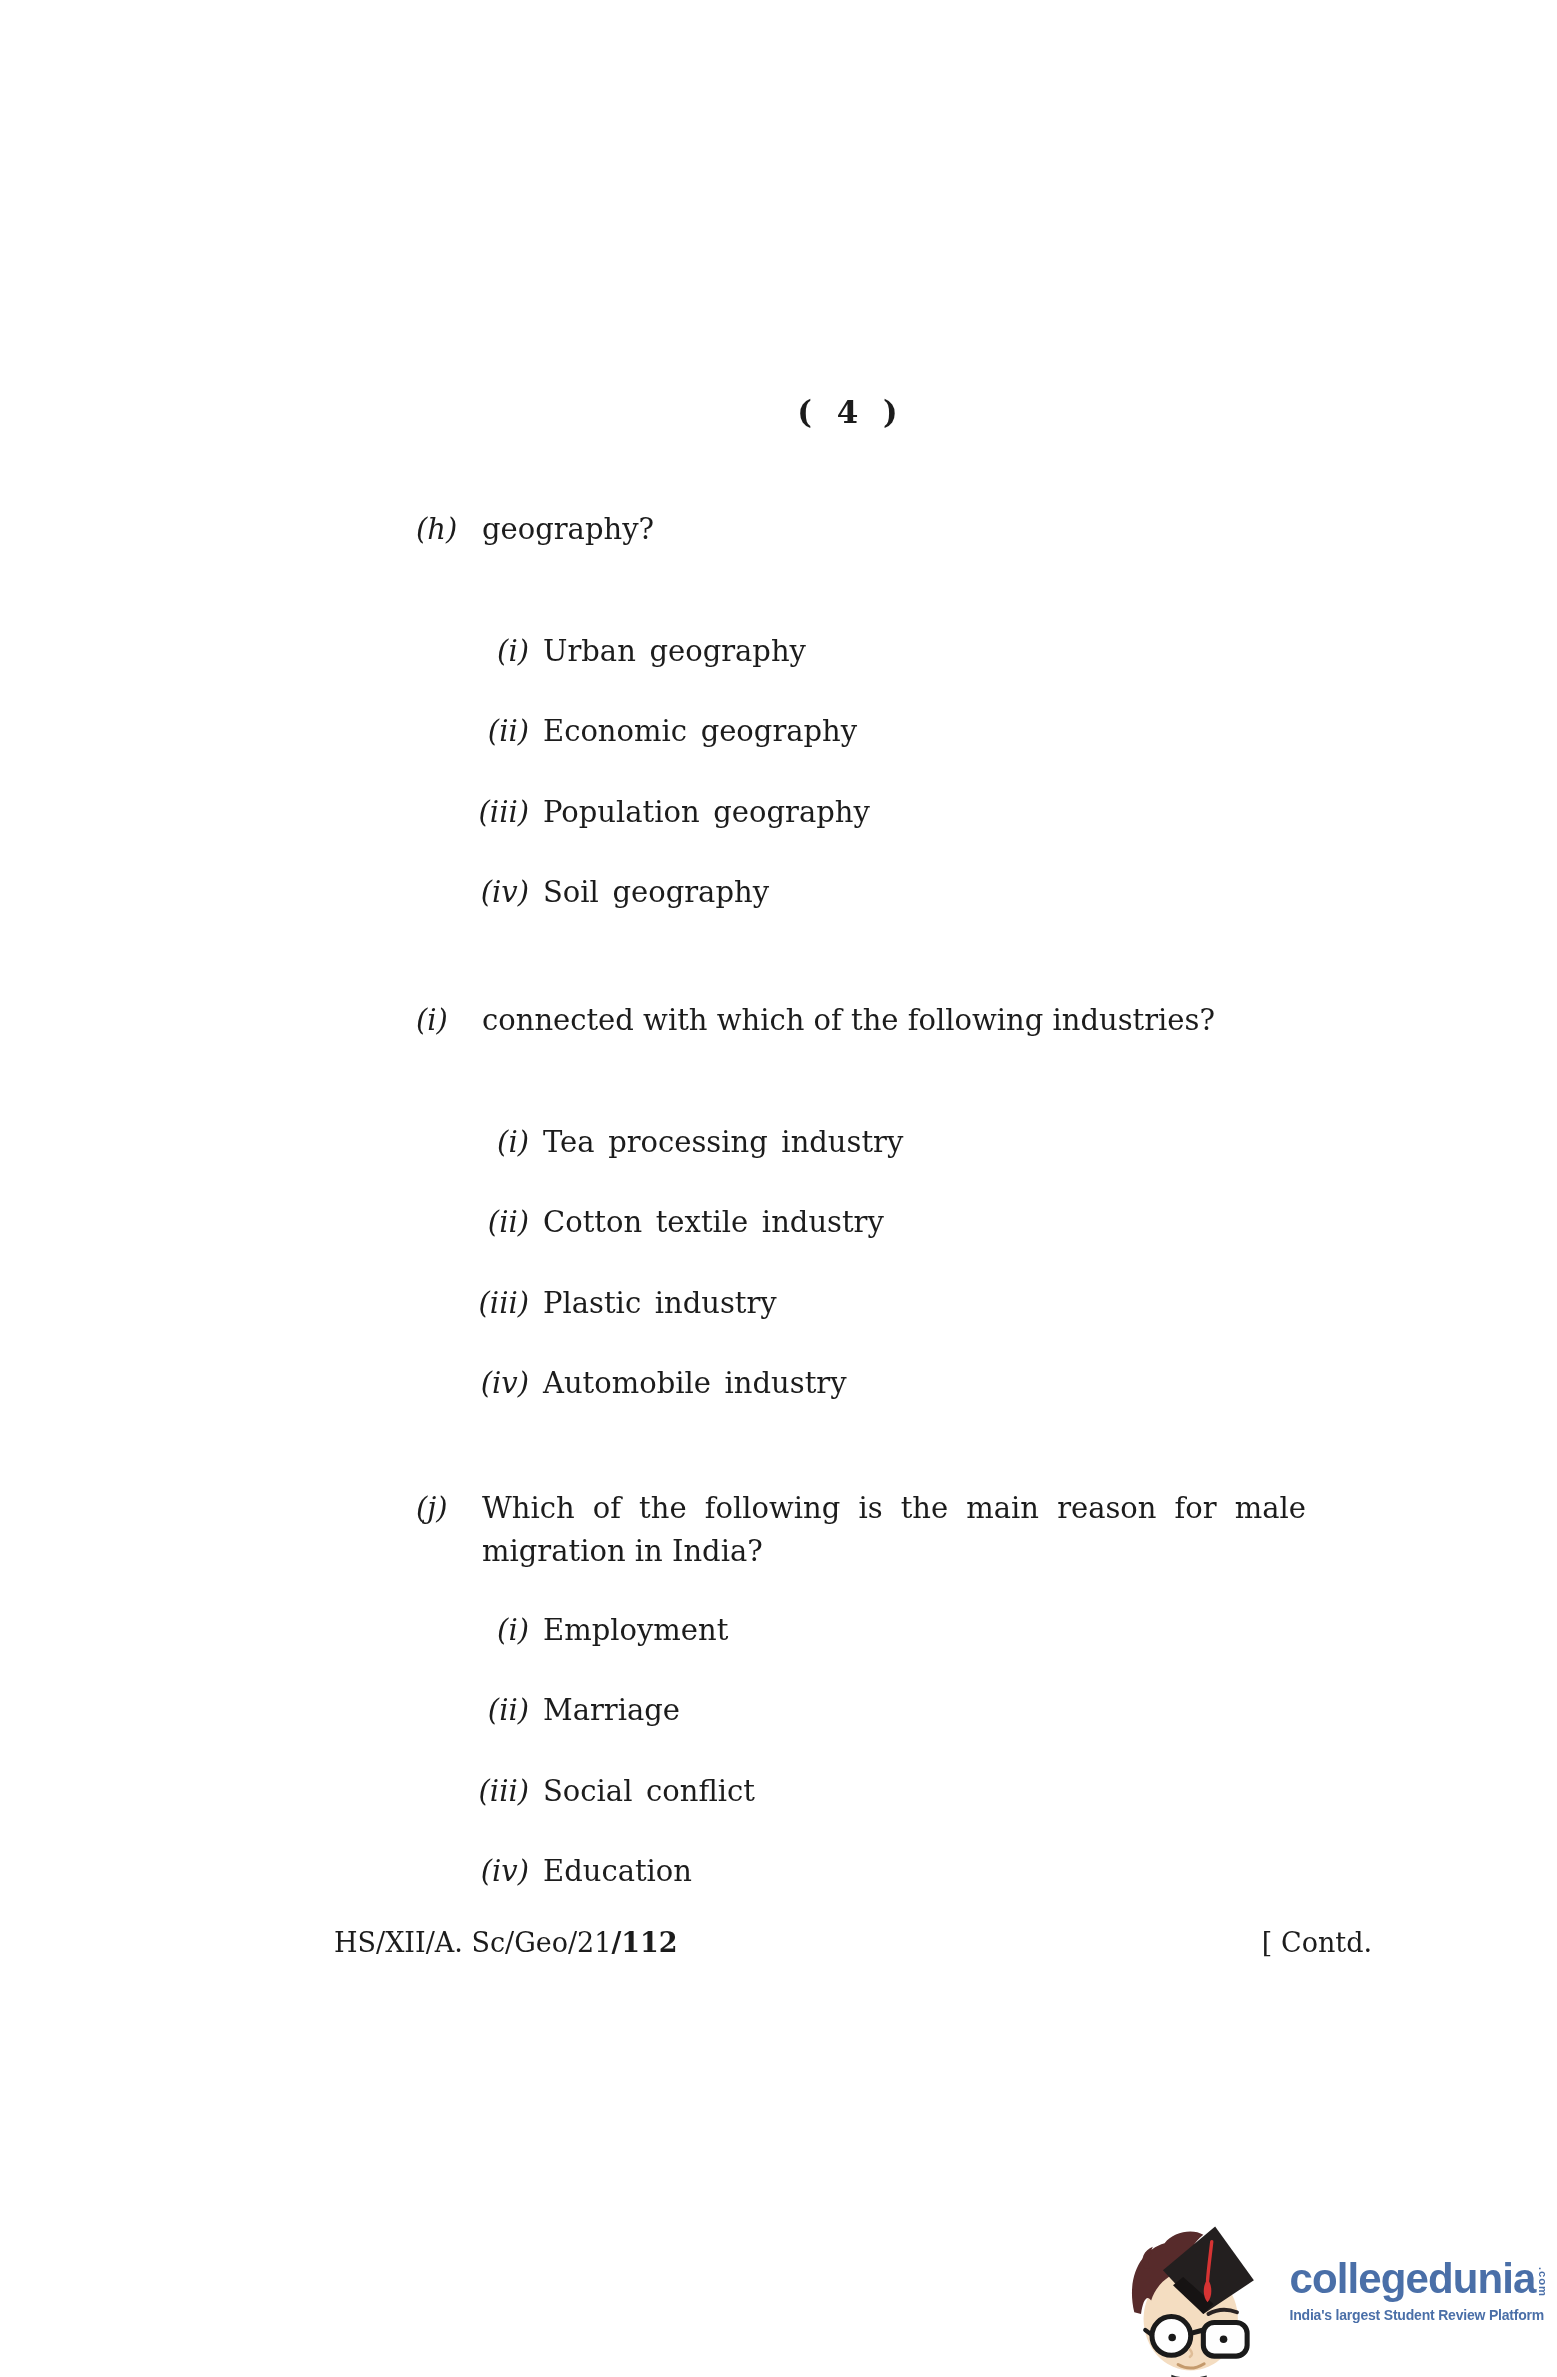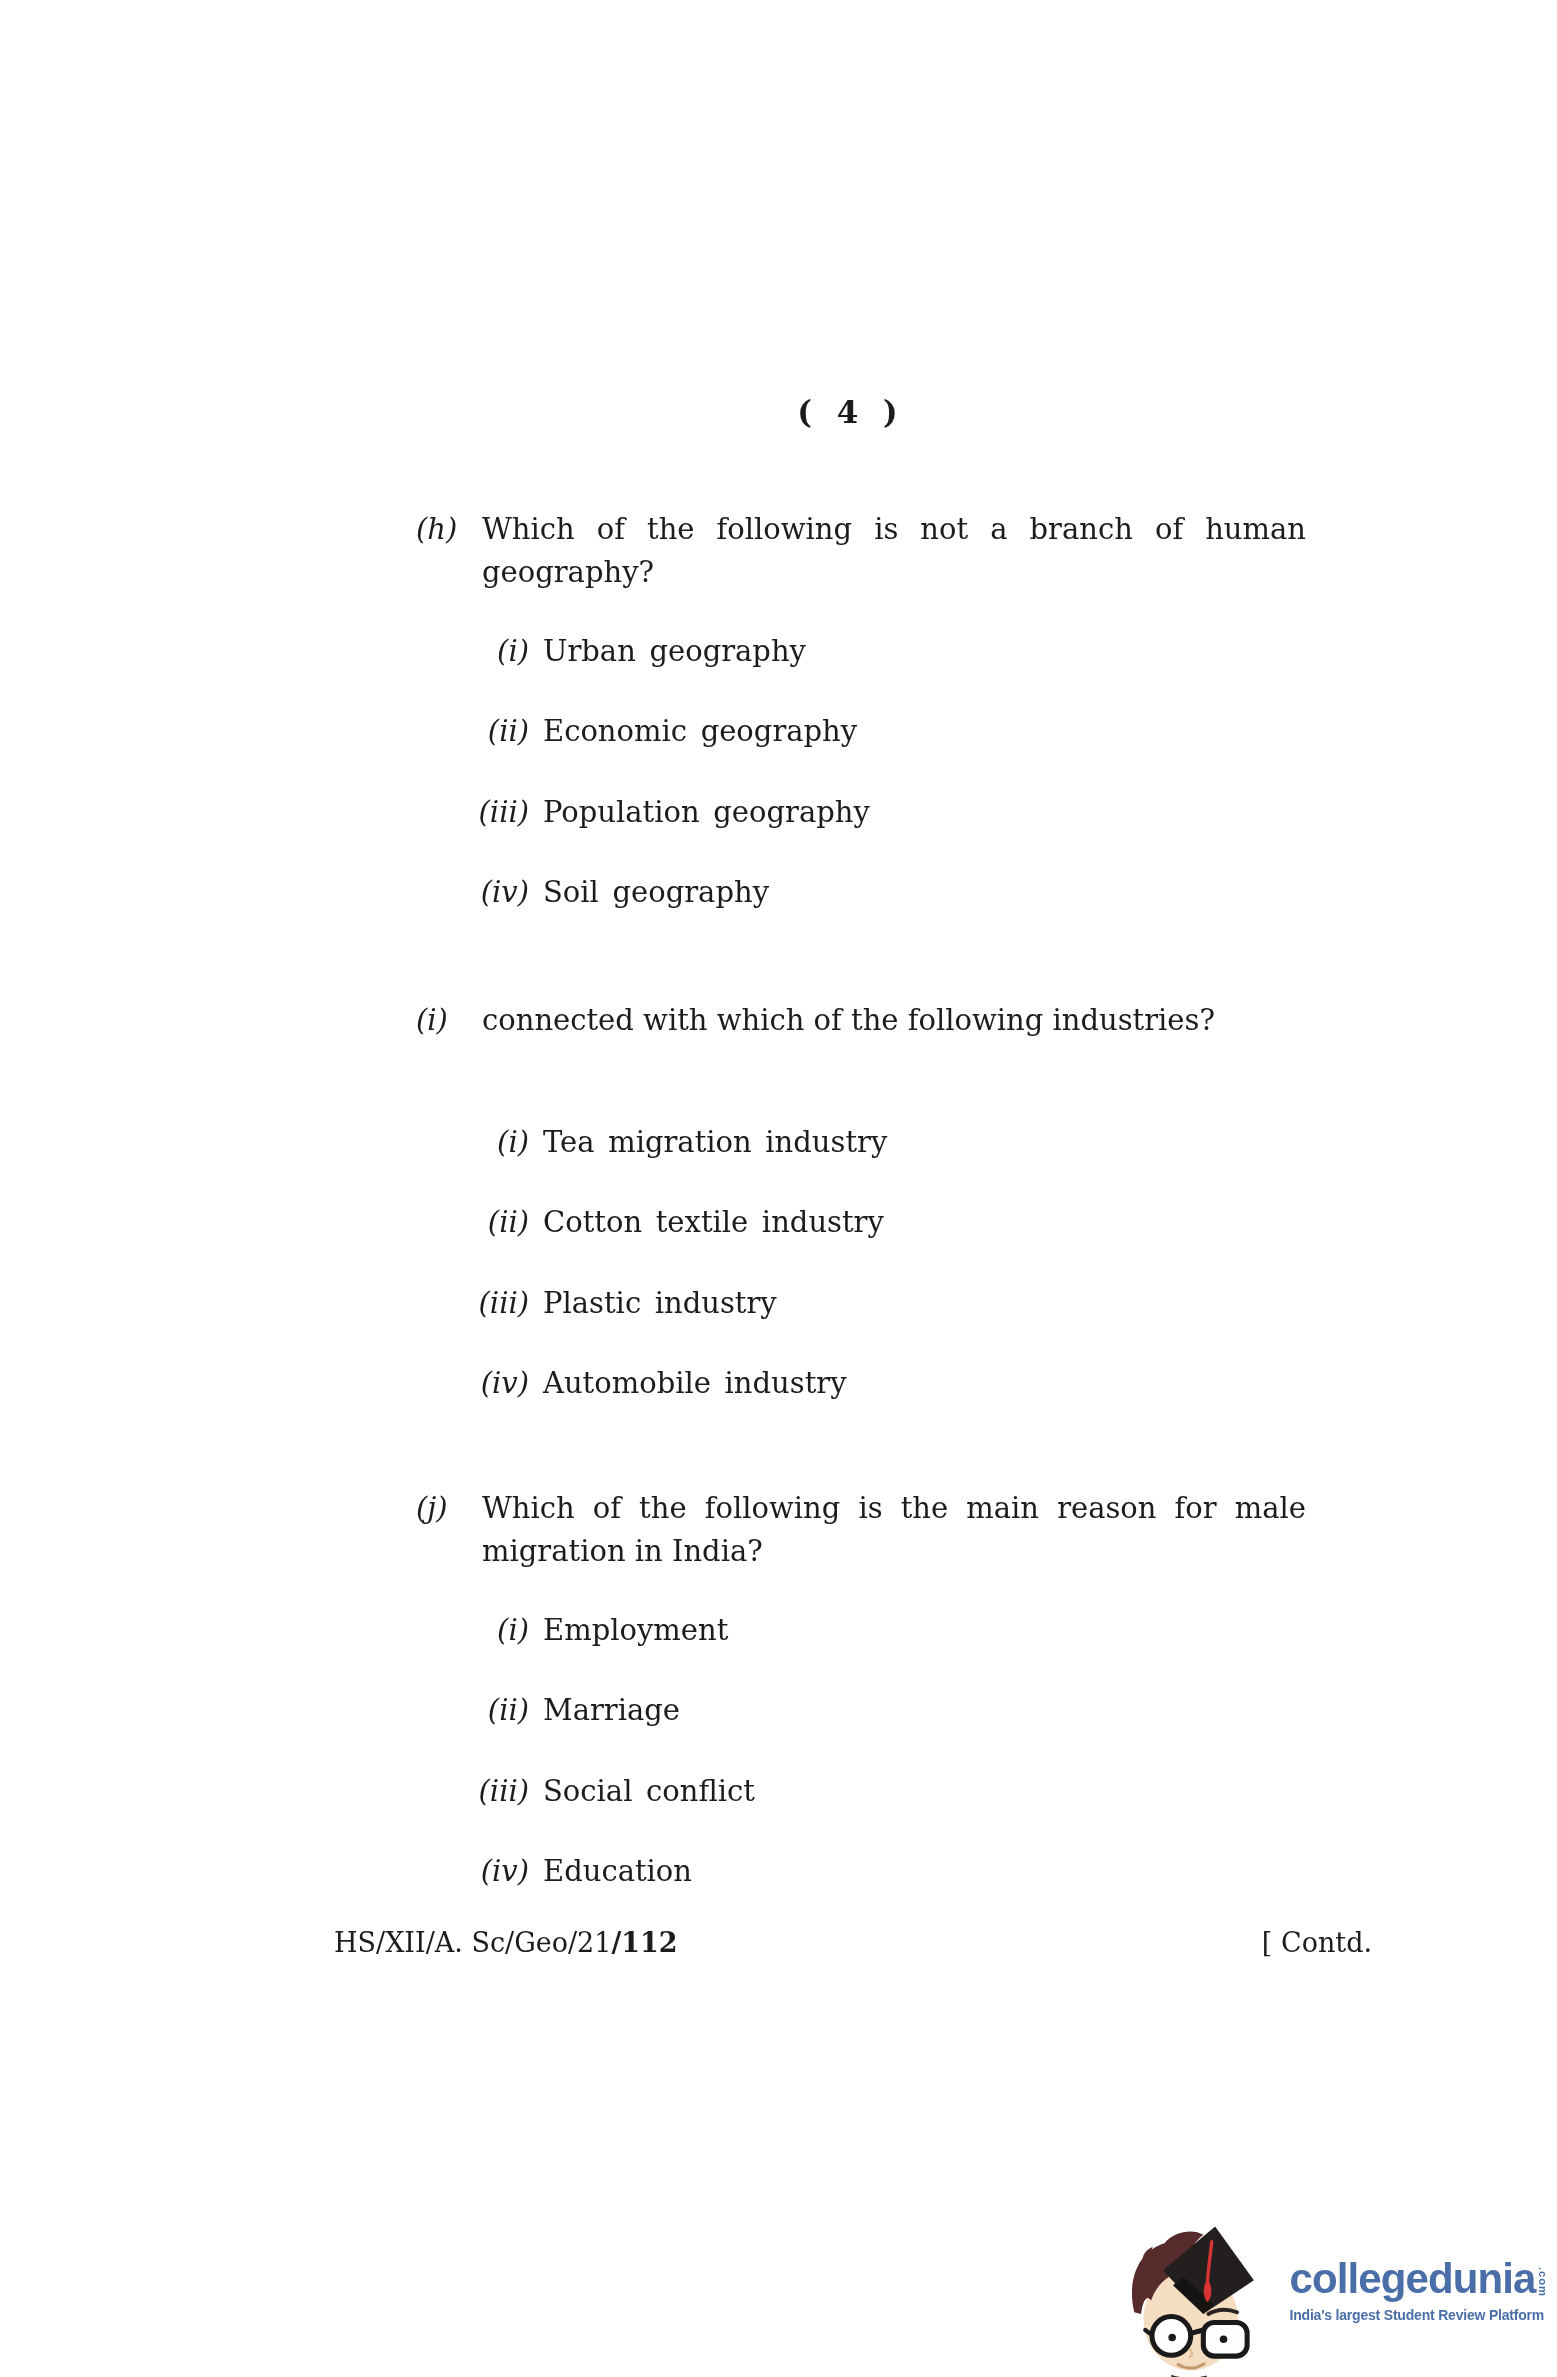--- a/index.html
+++ b/index.html
@@ -55,21 +55,20 @@
   }
 </style>
 </head>
 <body>
 
 <div class="page-number">( 4 )</div>
 
 <section class="question q-h">
   <span class="q-label">(h)</span>
   <div class="q-text">
-    <div class="q-line justify">Which of the following is not a branch of human</div>
     <div class="q-line">geography?</div>
   </div>
   <div class="opt opt-1">
     <span class="opt-label">(i)</span>
     <span class="opt-text">Urban geography</span>
   </div>
   <div class="opt opt-2">
     <span class="opt-label">(ii)</span>
     <span class="opt-text">Economic geography</span>
   </div>
@@ -83,21 +82,21 @@
   </div>
 </section>
 
 <section class="question q-i">
   <span class="q-label">(i)</span>
   <div class="q-text">
     <div class="q-line">connected with which of the following industries?</div>
   </div>
   <div class="opt opt-1">
     <span class="opt-label">(i)</span>
-    <span class="opt-text">Tea migration industry</span>
+    <span class="opt-text">Tea processing industry</span>
   </div>
   <div class="opt opt-2">
     <span class="opt-label">(ii)</span>
     <span class="opt-text">Cotton textile industry</span>
   </div>
   <div class="opt opt-3">
     <span class="opt-label">(iii)</span>
     <span class="opt-text">Plastic industry</span>
   </div>
   <div class="opt opt-4">

